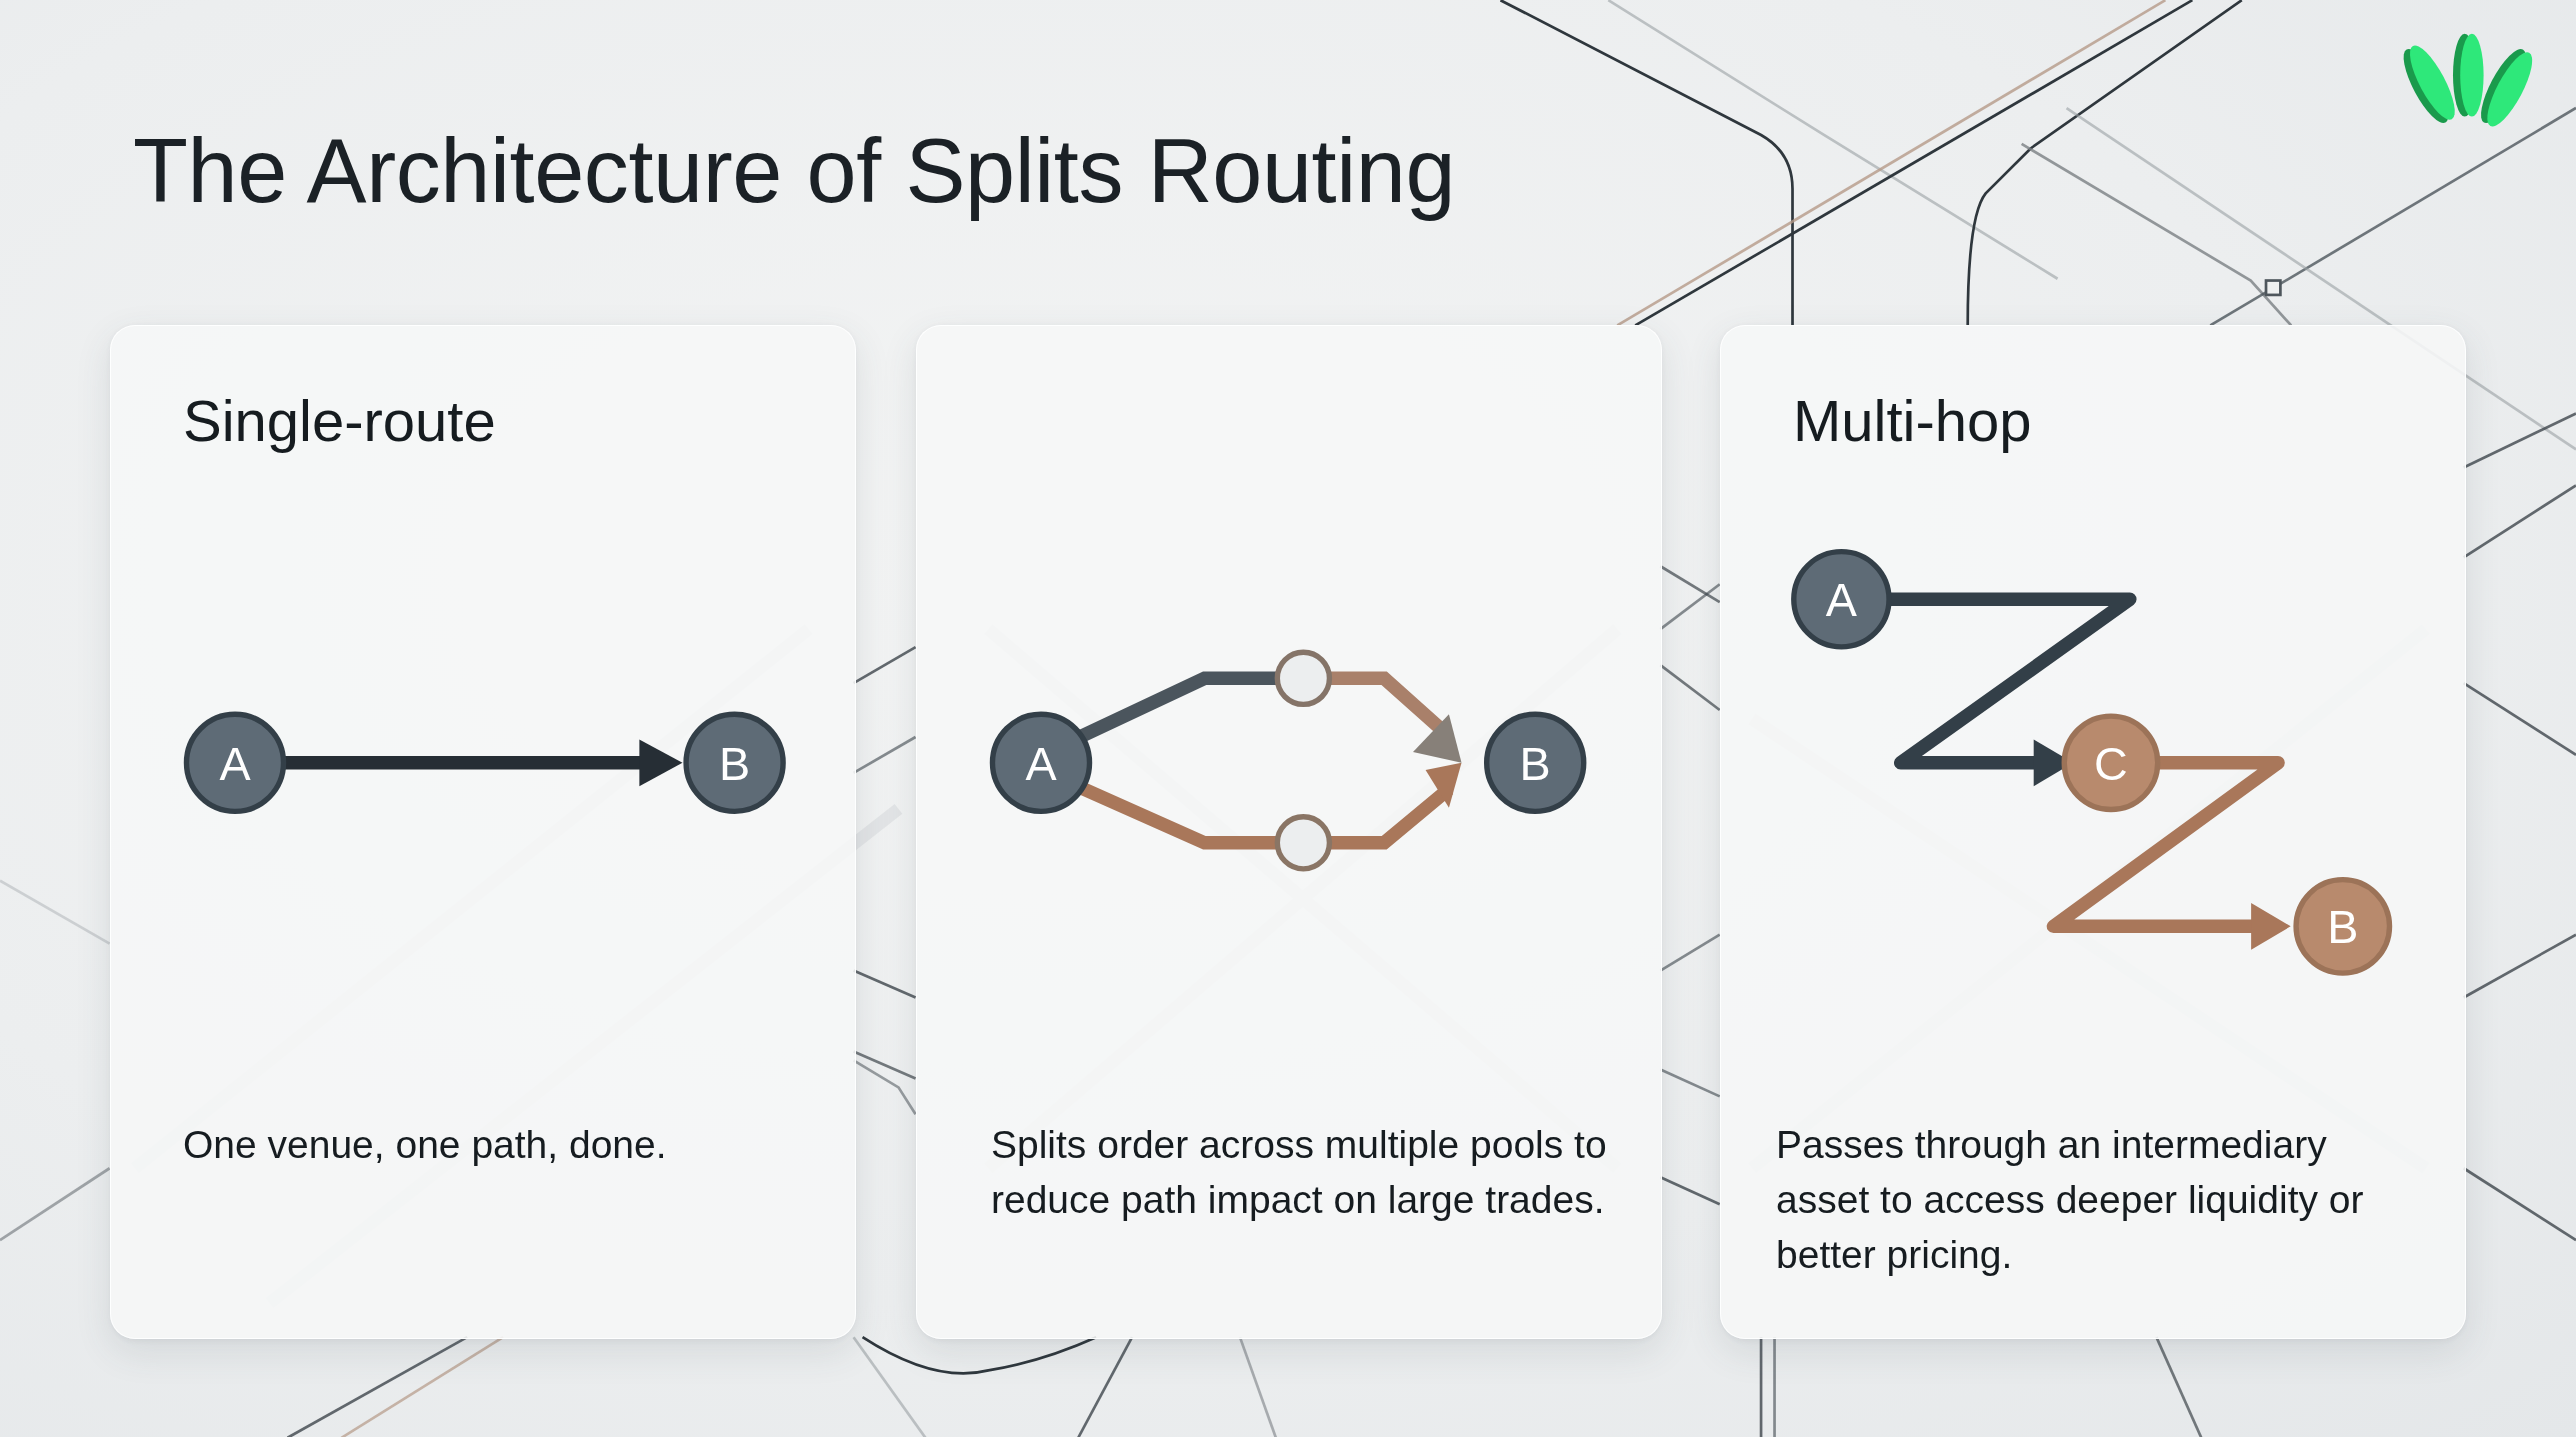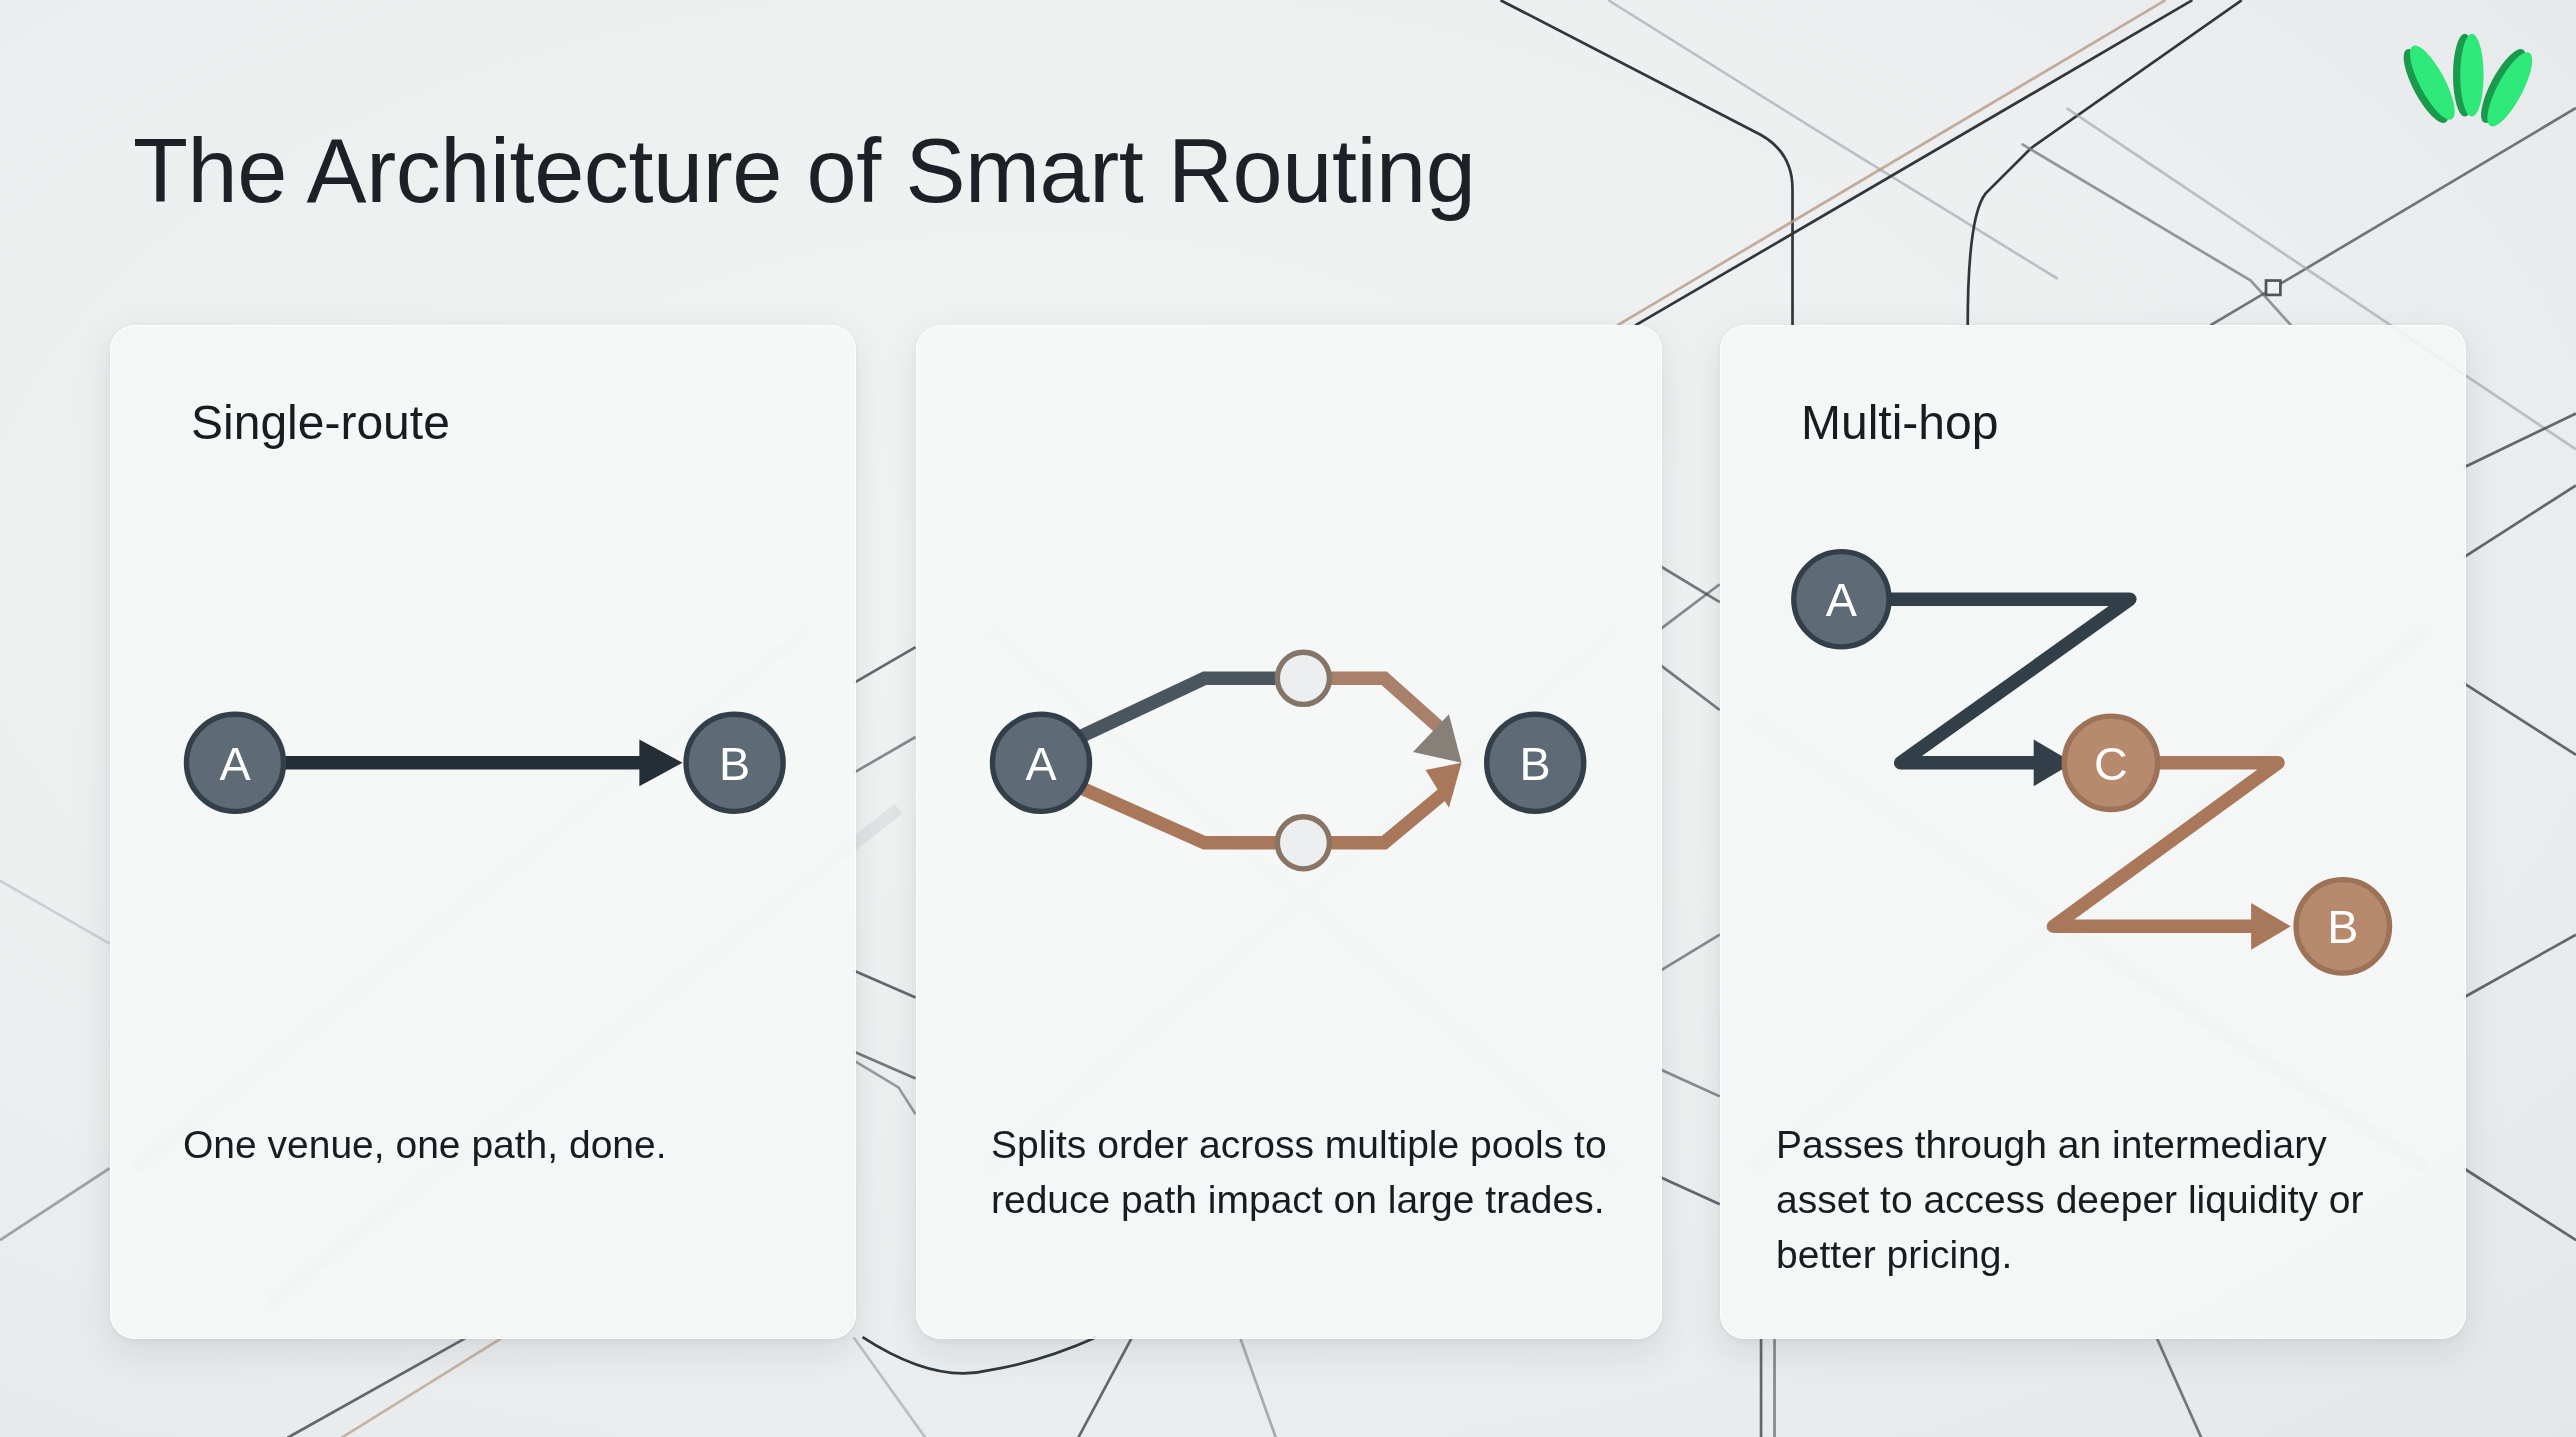--- a/index.html
+++ b/index.html
@@ -17,22 +17,22 @@
   }
   .logo { position: absolute; left: 2381px; top: 22.5px; width: 162px; height: 108px; }
   .card {
     position: absolute; top: 325px; width: 744px; height: 1012px;
     background: rgba(246,247,247,0.88);
     border: 1.8px solid rgba(255,255,255,0.9);
     border-radius: 25px;
     box-shadow: 0 12.6px 36px rgba(60,70,80,0.12), 0 1.8px 5.4px rgba(60,70,80,0.06);
   }
   .card h2 {
-    position: absolute; left: 72px; top: 61px; margin: 8px;
-    font-size: 48px; font-weight: 400; color: #161c20;
+    position: absolute; left: 72px; top: 61px; margin: 0;
+    font-size: 58px; font-weight: 400; color: #161c20;
   }
   .card .diagram { position: absolute; left: 0; top: 0; width: 744px; height: 1012px; }
   .card .desc {
     position: absolute; left: 72px; top: 791px; width: 629px; margin: 0;
     font-size: 39px; line-height: 55px; color: #161c20;
   }
   #card-1 { left: 110px; }
   #card-2 { left: 916px; }
   #card-3 { left: 1720px; }
   #card-2 .desc { left: 74px; }
@@ -90,21 +90,21 @@
       <path d="M150 1300 L900 700"></path>
       <path d="M300 1450 L1000 900"></path>
       <path d="M1100 1300 L1800 700"></path>
       <path d="M1100 700 L1800 1300"></path>
       <path d="M1950 1300 L2700 700"></path>
       <path d="M1950 800 L2700 1300"></path>
     </g>
   </g>
 </svg>
 
-<h1 class="title">The Architecture of Smart Routing</h1>
+<h1 class="title">The Architecture of Splits Routing</h1>
 
 <svg class="logo" viewBox="0 0 180 120">
   <g transform="translate(50,70) rotate(-28)">
     <ellipse cx="0" cy="0" rx="14" ry="46" fill="#1a9a4c"></ellipse>
     <ellipse cx="8" cy="0" rx="14" ry="46" fill="#2ee87a"></ellipse>
   </g>
   <g transform="translate(93,58)">
     <ellipse cx="0" cy="0" rx="13" ry="46" fill="#1a9a4c"></ellipse>
     <ellipse cx="8" cy="0" rx="13" ry="46" fill="#2ee87a"></ellipse>
   </g>

